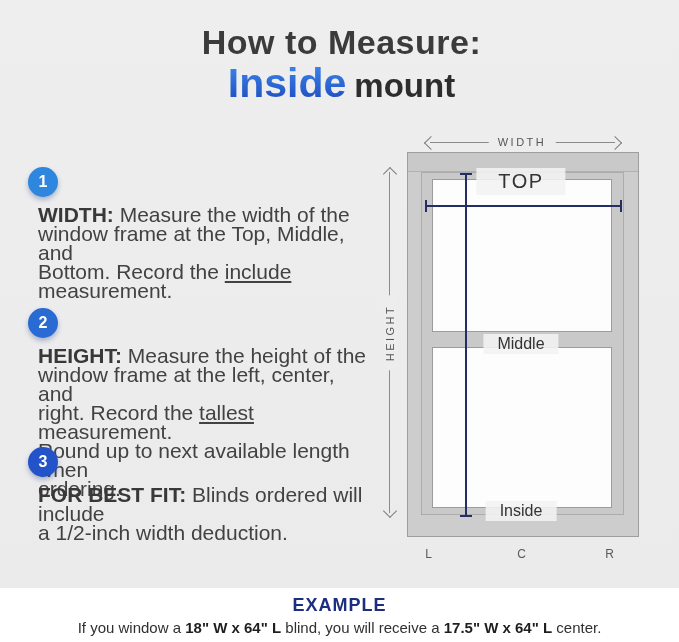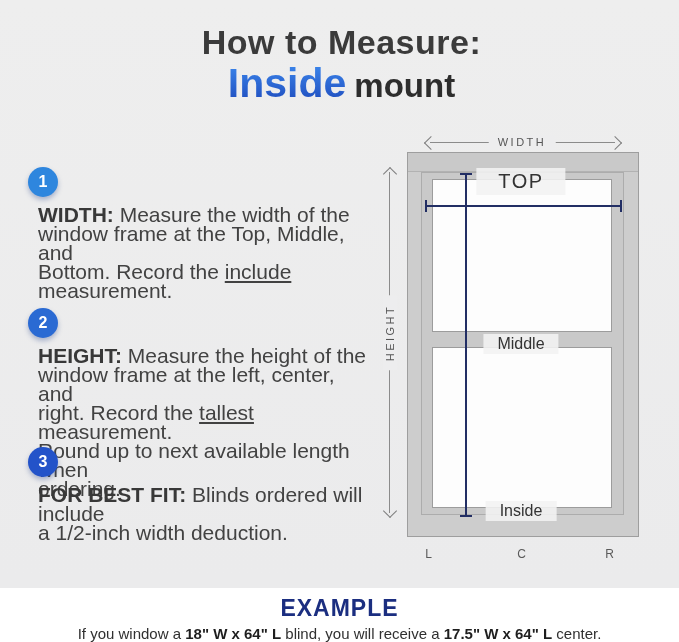--- a/index.html
+++ b/index.html
@@ -83,21 +83,21 @@
   .dim-label-width  { left:522px; top:142px; transform:translate(-50%,-50%); }
   .dim-label-height { left:390px; top:333px; transform:translate(-50%,-50%) rotate(-90deg); }
 
   .lcr { position:absolute; top:547px; transform:translateX(-50%);
     font-size:12px; color:#5a5a5a; letter-spacing:1px; }
   .lcr-l { left:429px; } .lcr-c { left:522px; } .lcr-r { left:610px; }
 
   
   .example { position:absolute; left:0; right:0; top:588px; height:54px;
     background:#ffffff; text-align:center; }
-  .example-heading { margin-top:7px; font-size:23px; font-weight:700;
+  .example-heading { margin-top:7px; font-size:18px; font-weight:700;
     color:#1b2e80; letter-spacing:1px; }
   .example-text { margin-top:3px; font-size:15px; color:#303030; }
   .example-text .b { font-weight:700; color:#1e1e1e; }
 </style>
 </head>
 <body>
 
 <div id="canvas">
 
   <div class="title">

